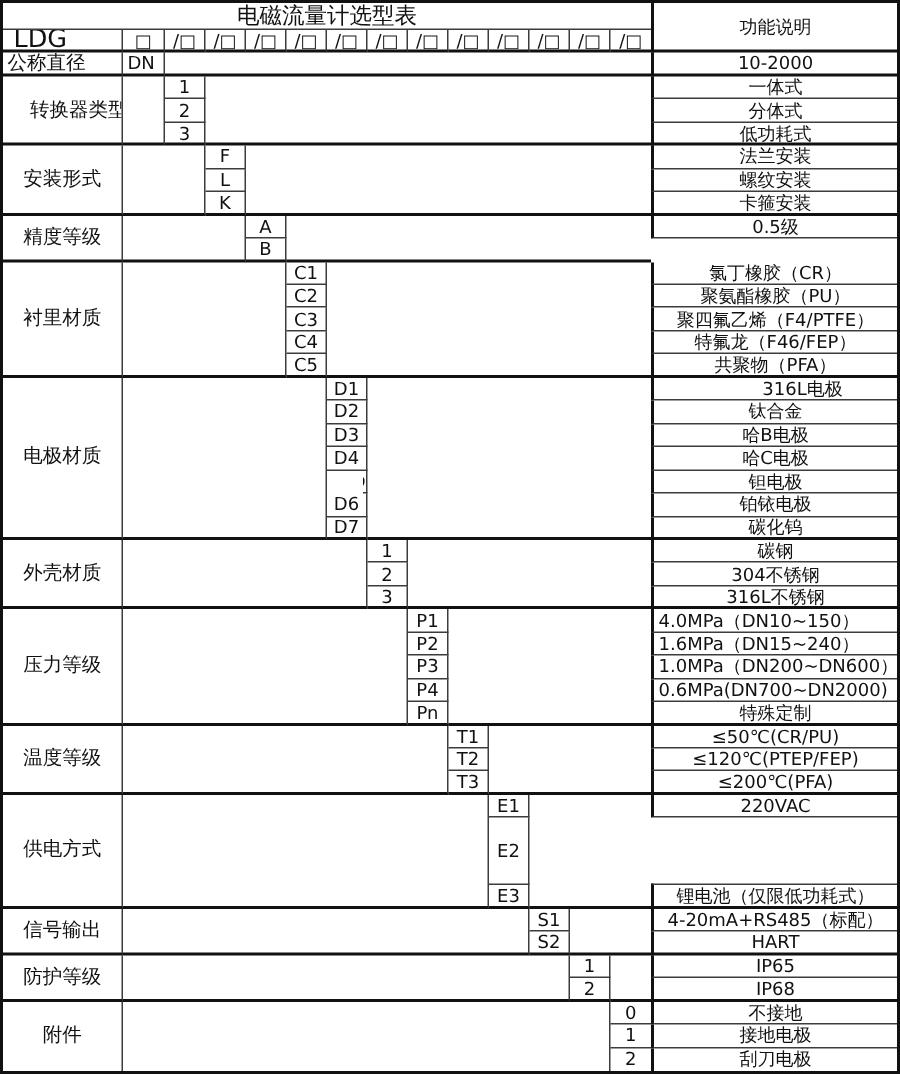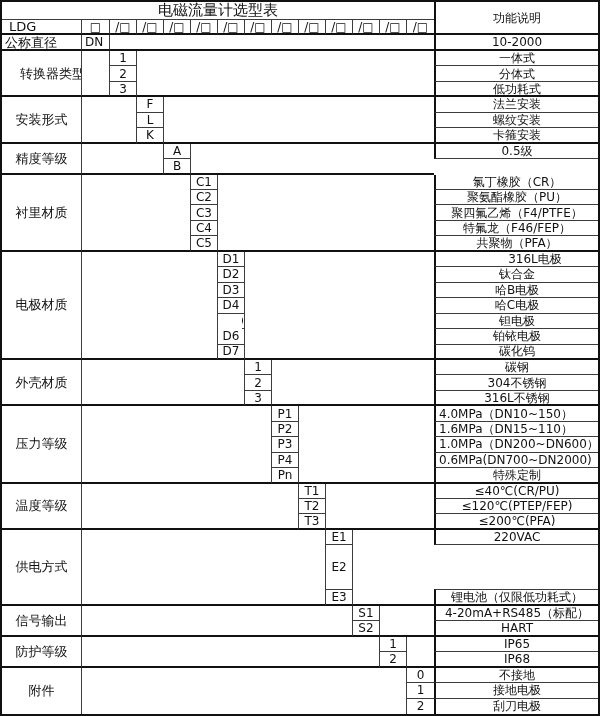--- a/index.html
+++ b/index.html
@@ -24,21 +24,21 @@
     border-bottom:1px solid var(--ln);
     font-size:13px;line-height:1;color:var(--txt);
     overflow:hidden;white-space:nowrap;box-sizing:border-box;
   }
   .cell.b2{border-bottom:2px solid var(--lnS);}
   .cell.no-br{border-right:none;}
   .cell.no-bb{border-bottom:none;}
   .cell.descol{border-left:2px solid var(--lnS);font-size:12px;}
   .cell.code{font-size:12px;}
   .cell.left{justify-content:flex-start;padding-left:3px;}
-  .cell.ldg{justify-content:flex-start;padding-left:7px;font-size:13px;text-align:center;}
+  .cell.ldg{justify-content:flex-start;padding-left:7px;font-size:17px;text-align:center;}
   .title-cell{grid-column:1 / span 14;grid-row:1;font-size:15px;}
   .desc-header{grid-column:15;grid-row:1 / span 2;font-size:14px;}
   .ldg-cell{grid-column:1;grid-row:2;}
   .box-cell{grid-column:2;grid-row:2;font-size:13px;}
   .dn-cat{grid-column:1;grid-row:3;}
   .dn-code{grid-column:2;grid-row:3;}
   .dn-merge{grid-column:3 / span 12;grid-row:3;}
   .dn-desc{grid-column:15;grid-row:3;}
 </style>
 </head>
@@ -127,32 +127,32 @@
     <div class="cell code " style="grid-area: 25 / 8 / span 1 / span 1;">2</div>
     <div class="cell descol no-br " style="grid-area: 25 / 15 / span 1 / span 1;">304不锈钢</div>
     <div class="cell code b2" style="grid-area: 26 / 8 / span 1 / span 1;">3</div>
     <div class="cell descol no-br b2" style="grid-area: 26 / 15 / span 1 / span 1;">316L不锈钢</div>
     <div class="cell b2 no-br" style="grid-area: 24 / 9 / span 3 / span 6;"></div>
     <div class="cell b2" style="grid-area: 27 / 1 / span 5 / span 1;">压力等级</div>
     <div class="cell b2" style="grid-area: 27 / 2 / span 5 / span 7;"></div>
     <div class="cell code " style="grid-area: 27 / 9 / span 1 / span 1;">P1</div>
     <div class="cell descol no-br  left" style="grid-area: 27 / 15 / span 1 / span 1;">4.0MPa（DN10~150）</div>
     <div class="cell code " style="grid-area: 28 / 9 / span 1 / span 1;">P2</div>
-    <div class="cell descol no-br  left" style="grid-area: 28 / 15 / span 1 / span 1;">1.6MPa（DN15~110）</div>
+    <div class="cell descol no-br  left" style="grid-area: 28 / 15 / span 1 / span 1;">1.6MPa（DN15~240）</div>
     <div class="cell code " style="grid-area: 29 / 9 / span 1 / span 1;">P3</div>
     <div class="cell descol no-br  left" style="grid-area: 29 / 15 / span 1 / span 1;">1.0MPa（DN200~DN600）</div>
     <div class="cell code " style="grid-area: 30 / 9 / span 1 / span 1;">P4</div>
     <div class="cell descol no-br  left" style="grid-area: 30 / 15 / span 1 / span 1;">0.6MPa(DN700~DN2000)</div>
     <div class="cell code b2" style="grid-area: 31 / 9 / span 1 / span 1;">Pn</div>
     <div class="cell descol no-br b2" style="grid-area: 31 / 15 / span 1 / span 1;">特殊定制</div>
     <div class="cell b2 no-br" style="grid-area: 27 / 10 / span 5 / span 5;"></div>
     <div class="cell b2" style="grid-area: 32 / 1 / span 3 / span 1;">温度等级</div>
     <div class="cell b2" style="grid-area: 32 / 2 / span 3 / span 8;"></div>
     <div class="cell code " style="grid-area: 32 / 10 / span 1 / span 1;">T1</div>
-    <div class="cell descol no-br " style="grid-area: 32 / 15 / span 1 / span 1;">≤40℃(CR/PU)</div>
+    <div class="cell descol no-br " style="grid-area: 32 / 15 / span 1 / span 1;">≤50℃(CR/PU)</div>
     <div class="cell code " style="grid-area: 33 / 10 / span 1 / span 1;">T2</div>
     <div class="cell descol no-br " style="grid-area: 33 / 15 / span 1 / span 1;">≤120℃(PTEP/FEP)</div>
     <div class="cell code b2" style="grid-area: 34 / 10 / span 1 / span 1;">T3</div>
     <div class="cell descol no-br b2" style="grid-area: 34 / 15 / span 1 / span 1;">≤200℃(PFA)</div>
     <div class="cell b2 no-br" style="grid-area: 32 / 11 / span 3 / span 4;"></div>
     <div class="cell b2" style="grid-area: 35 / 1 / span 3 / span 1;">供电方式</div>
     <div class="cell b2" style="grid-area: 35 / 2 / span 3 / span 9;"></div>
     <div class="cell code " style="grid-area: 35 / 11 / span 1 / span 1;">E1</div>
     <div class="cell descol no-br " style="grid-area: 35 / 15 / span 1 / span 1;">220VAC</div>
     <div class="cell code " style="grid-area: 36 / 11 / span 1 / span 1;">E2</div>

